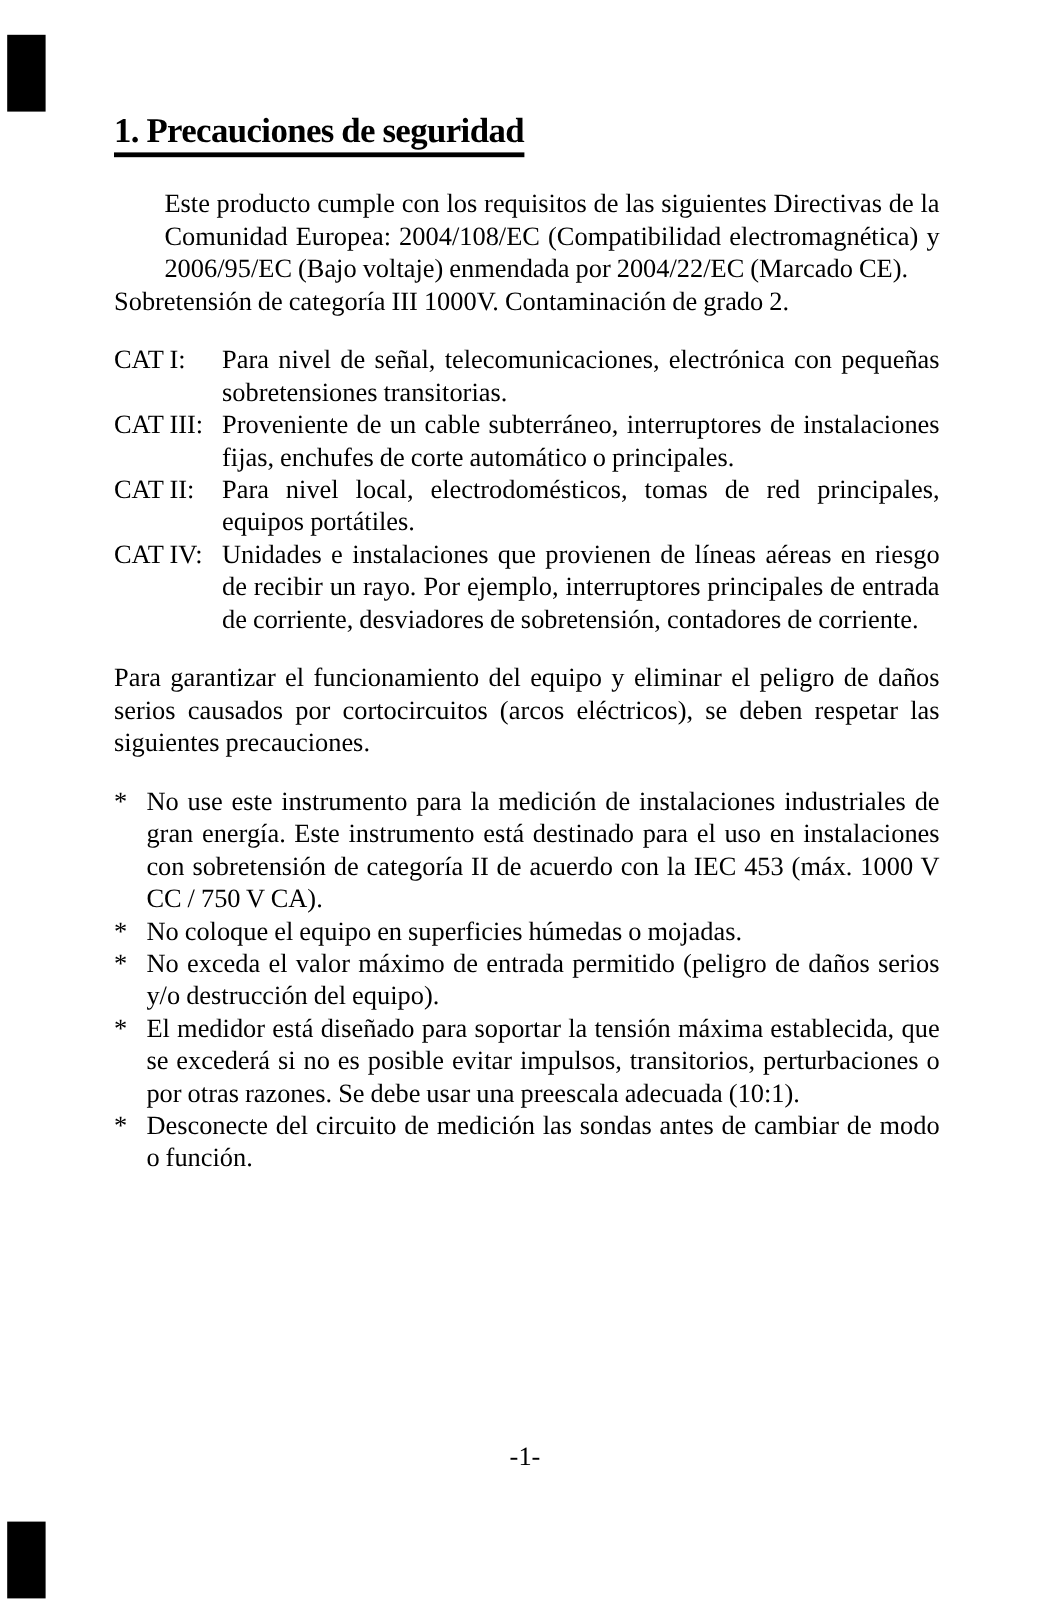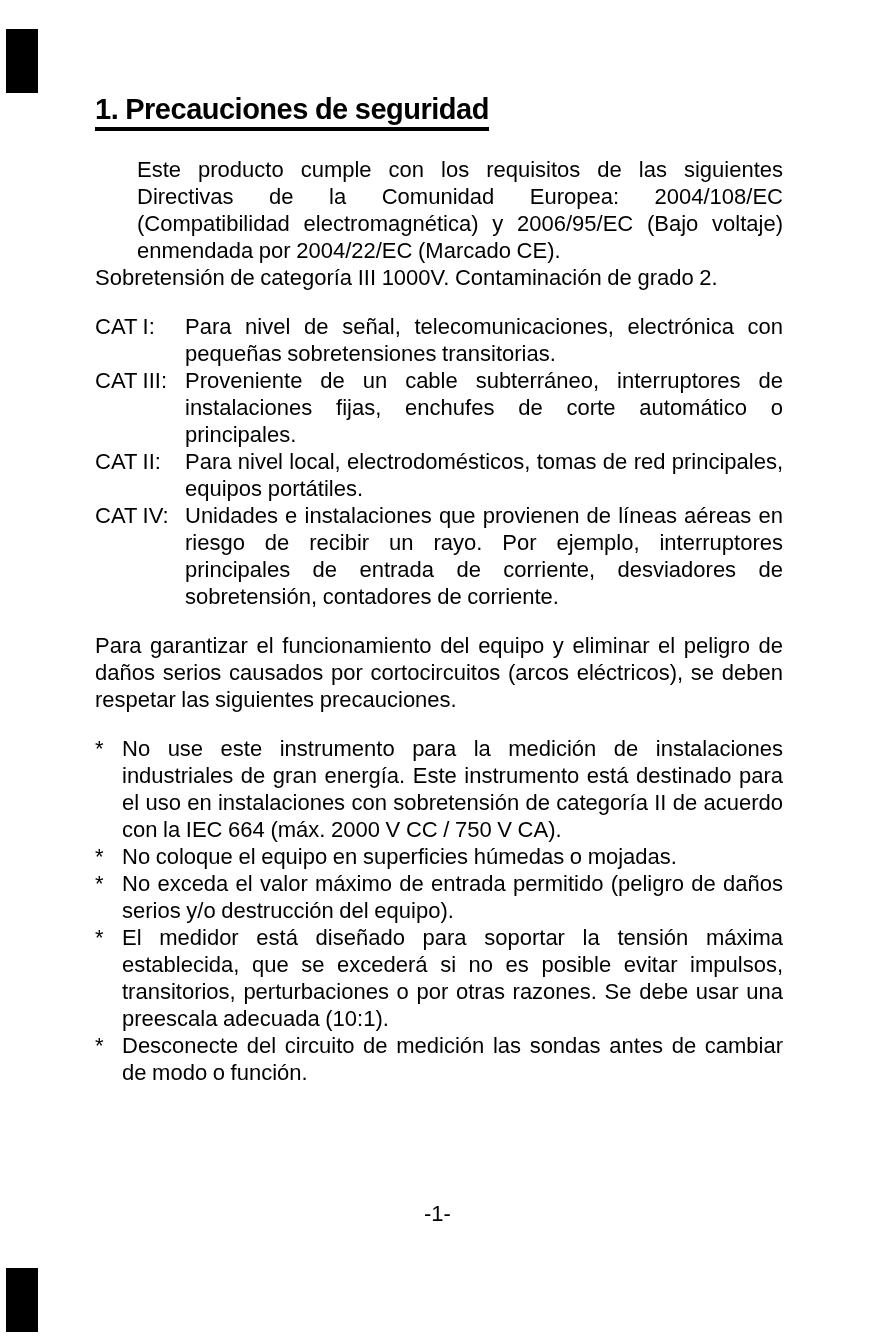--- a/index.html
+++ b/index.html
@@ -2,21 +2,21 @@
 <html><head>
 <meta charset="utf-8">
 <style>
   html, body { margin: 0; padding: 0; background: #ffffff; }
   .page {
     position: relative;
     width: 875px;
     height: 1339px;
     background: #ffffff;
     color: #000000;
-    font-family: Liberation Sans, sans-serif;
+    font-family: Liberation Serif, serif;
     overflow: hidden;
   }
   .scan-mark {
     position: absolute;
     left: 6px;
     width: 32px;
     height: 64px;
     background: #000000;
   }
   .scan-mark.top { top: 29px; }
@@ -99,21 +99,21 @@
         <span class="cat-desc">Unidades e instalaciones que provienen de líneas aéreas en riesgo de recibir un rayo. Por ejemplo, interruptores principales de entrada de corriente, desviadores de sobretensión, contadores de corriente.</span>
       </div>
     </div>
 
     <p class="para">Para garantizar el funcionamiento del equipo y eliminar el peligro de daños serios causados por cortocircuitos (arcos eléctricos), se deben respetar las siguientes precauciones.</p>
 
 
     <div class="bullet-list">
       <div class="bullet-row">
         <span class="bullet-marker">*</span>
-        <span class="bullet-text">No use este instrumento para la medición de instalaciones industriales de gran energía. Este instrumento está destinado para el uso en instalaciones con sobretensión de categoría II de acuerdo con la IEC 664 (máx. 2000 V CC / 750 V CA).</span>
+        <span class="bullet-text">No use este instrumento para la medición de instalaciones industriales de gran energía. Este instrumento está destinado para el uso en instalaciones con sobretensión de categoría II de acuerdo con la IEC 453 (máx. 1000 V CC / 750 V CA).</span>
       </div>
       <div class="bullet-row">
         <span class="bullet-marker">*</span>
         <span class="bullet-text">No coloque el equipo en superficies húmedas o mojadas.</span>
       </div>
       <div class="bullet-row">
         <span class="bullet-marker">*</span>
         <span class="bullet-text">No exceda el valor máximo de entrada permitido (peligro de daños serios y/o destrucción del equipo).</span>
       </div>
       <div class="bullet-row">

